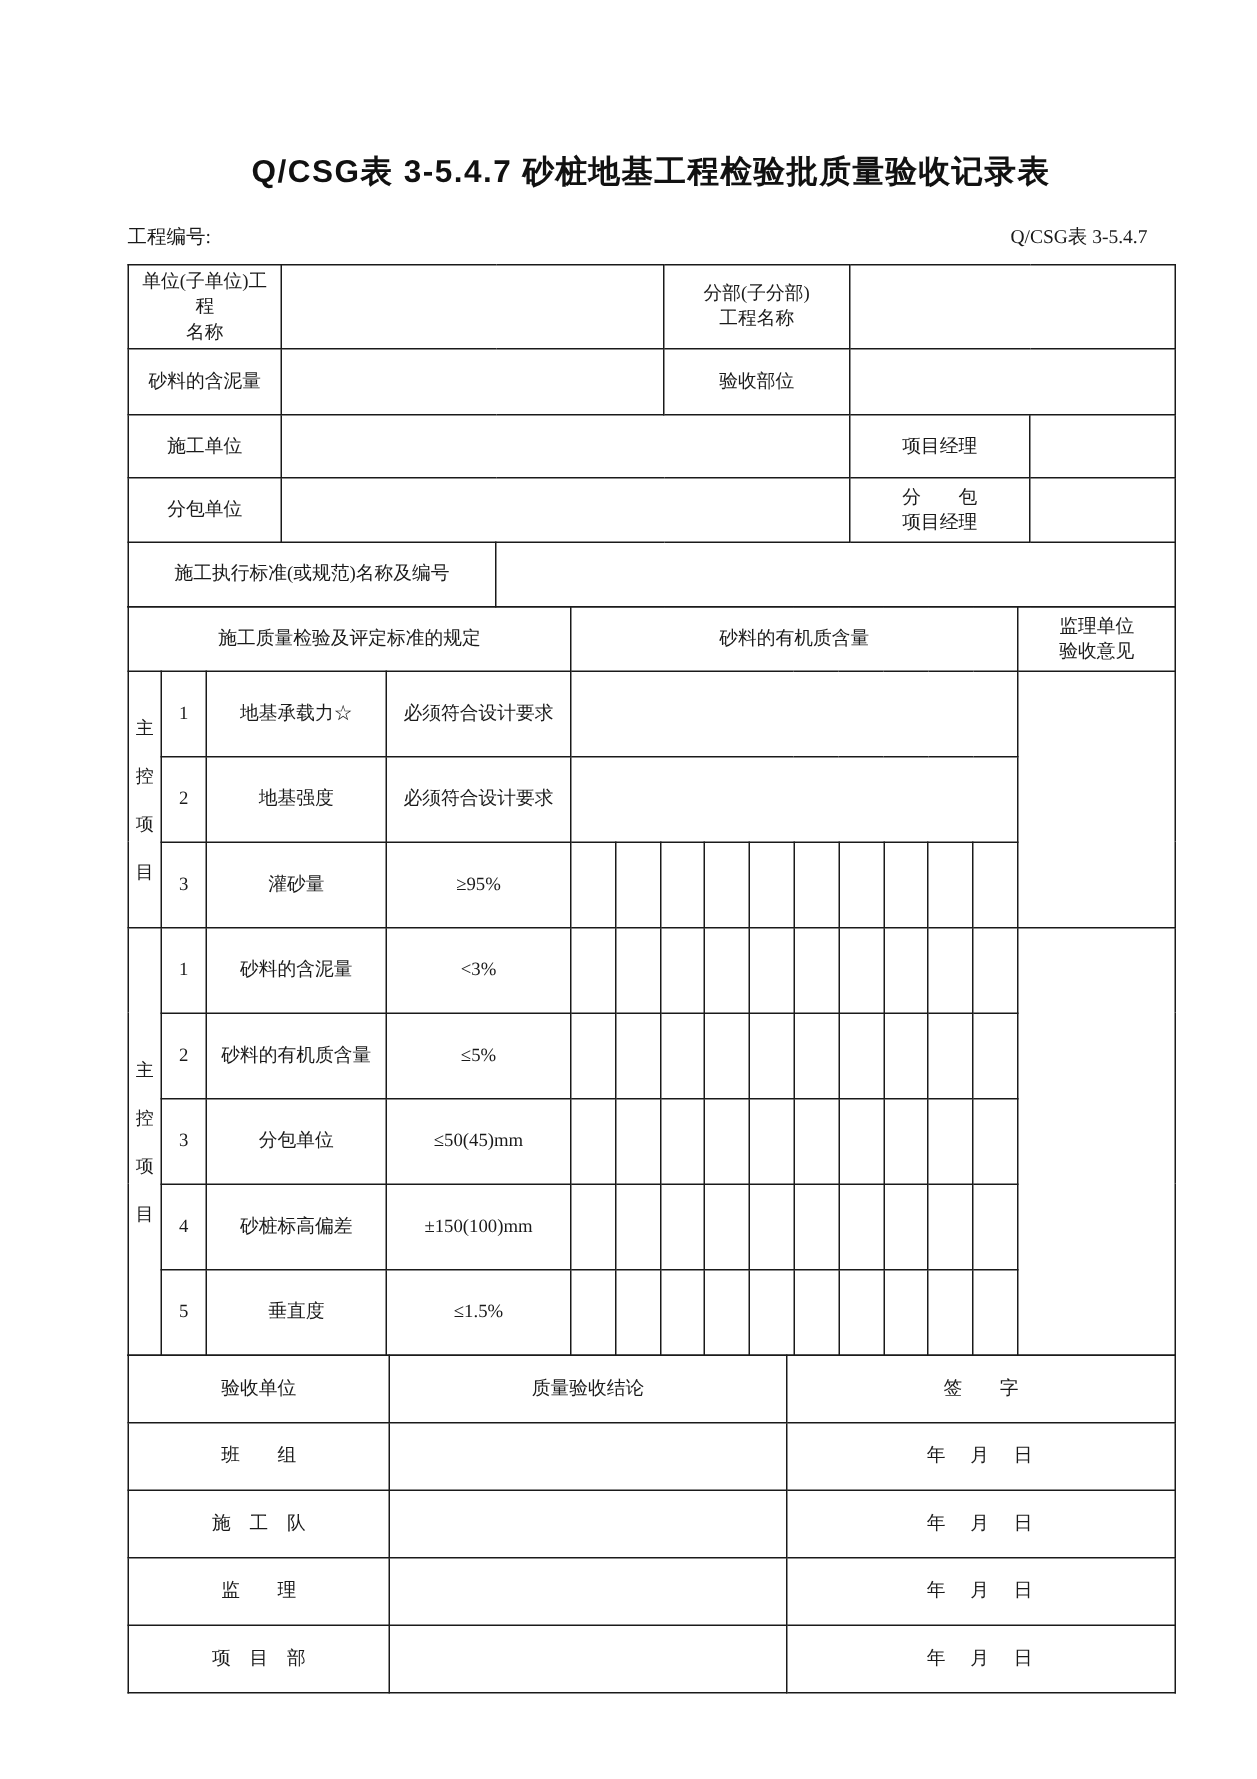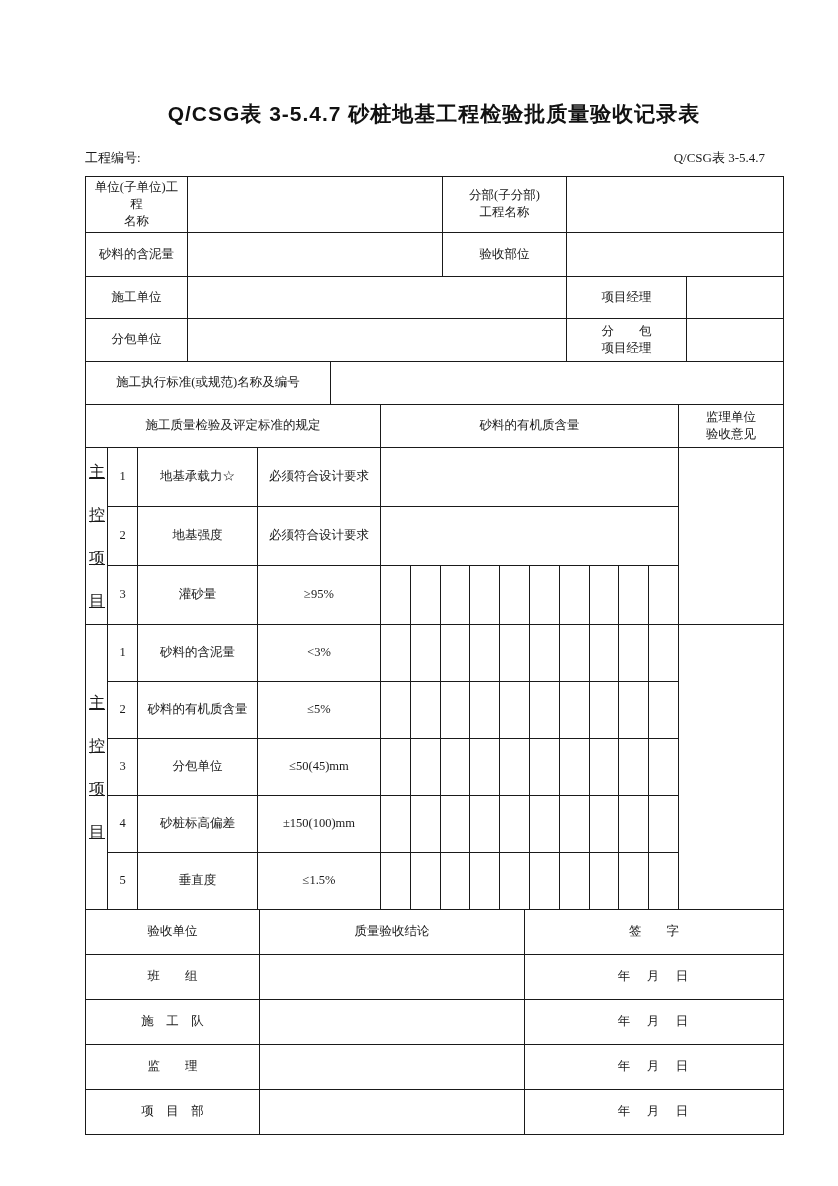--- a/index.html
+++ b/index.html
@@ -29,21 +29,21 @@
     text-align:center;vertical-align:middle;padding:2px 3px;overflow:hidden;
   }
   .pl{white-space:pre-line;}
   .rA{height:46px}.rB{height:44px}.rC{height:42px}.rD{height:43px}.rE{height:43px}
   .hdr{height:43px}
   .det{height:57px}
   .bot{height:45px}
   .vband{padding:0;}
   .vband .vtext{
     width:1em;margin:0 auto;word-break:break-all;
-    line-height:43px;font-size:16px;letter-spacing:0;text-decoration:underline;
+    line-height:32px;font-size:12px;letter-spacing:0;
   }
   .sig{text-align:right;padding-right:22px;letter-spacing:2px;}
 </style>
 </head>
 <body>
 
 <div class="page">
   <div class="content">
 
     <h1 class="title">Q/CSG表 3-5.4.7  砂桩地基工程检验批质量验收记录表</h1>

